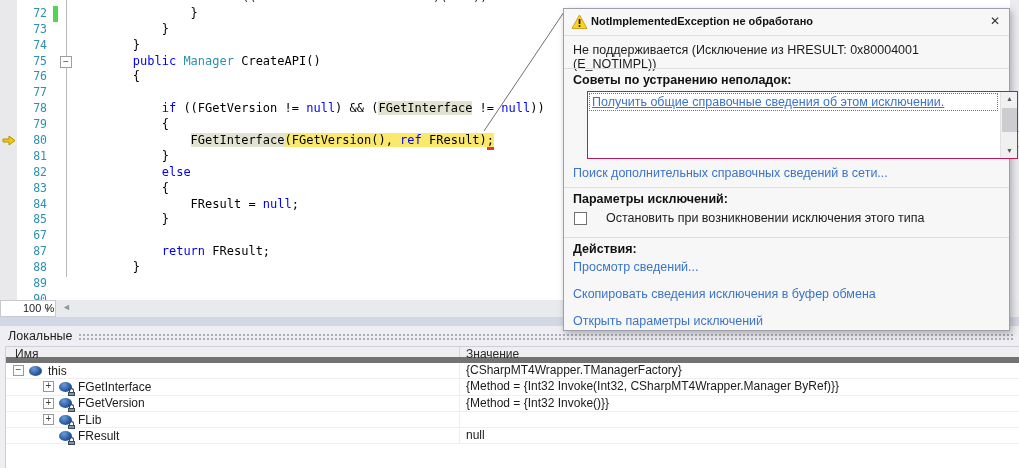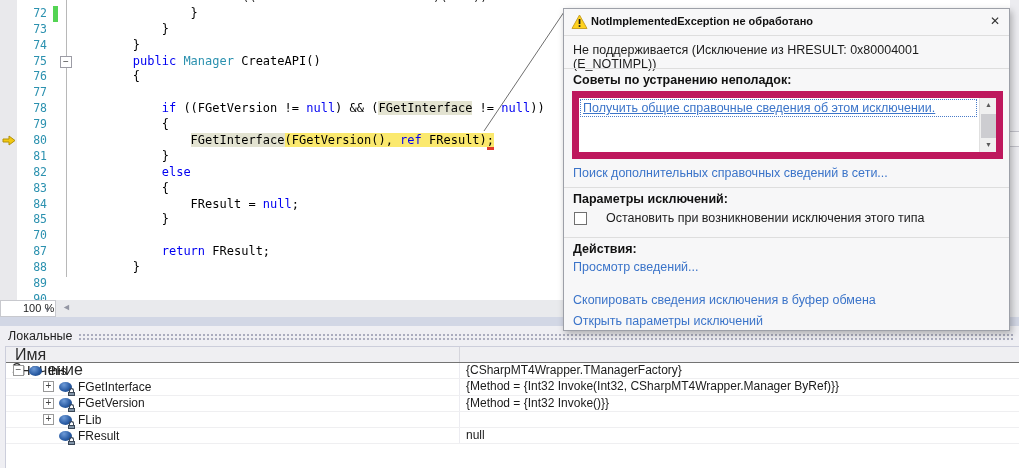--- a/index.html
+++ b/index.html
@@ -48,22 +48,22 @@
   .band { position:absolute; left:0; top:317px; width:1019px; height:9px; background:#D2D7E5; }
 
   
   .locals { position:absolute; left:0; top:326px; width:1019px; height:142px; background:#EFEFF3; }
   .lw-title { position:relative; height:20px; }
   .lw-title .txt { position:absolute; left:8px; top:3px; font-size:12.5px; color:#1E1E1E; }
   .lw-title .dots { position:absolute; left:78px; right:4px; top:7px; height:7px;
       background-image:radial-gradient(circle,#ABADBE 0.9px,transparent 1px); background-size:4px 4px; }
   .lw-grid { position:absolute; left:5px; right:0; top:20px; bottom:0; background:#fff;
              border-left:1px solid #CCCEDB; border-top:1px solid #CCCEDB; }
-  .lw-header { display:flex; height:16px; background:#EFEFF2; border-bottom:1px solid #737373;
-               font-size:16px; color:#2a2a2a;flex-direction:column; }
+  .lw-header { display:flex; height:16px; background:#EFEFF2; border-bottom:6px solid #737373;
+               font-size:12px; color:#2a2a2a; }
   .lwh-name  { width:454px; flex:none; padding-left:9px; border-right:1px solid #D5D5DC; line-height:15px; }
   .lwh-value { flex:1; padding-left:6px; line-height:15px; }
   .lrow { display:flex; height:16.3px; font-size:12px; border-bottom:1px solid #EFEFF1; }
   .lr-name { width:454px; flex:none; display:flex; align-items:center; border-right:1px solid #ECECF1; }
   .lr-value { flex:1; padding-left:6px; line-height:15px; white-space:nowrap; overflow:hidden; }
   .expander { width:11px; height:11px; flex:none; background:#fff; border:1px solid #999;
               font-size:10px; line-height:8px; text-align:center; color:#444; }
   .exp-spacer { width:11px; height:11px; flex:none; }
   .vicon { position:relative; width:14px; height:12px; flex:none; margin:0 5px 0 5px; }
   .vicon .sphere { position:absolute; left:0; top:1px; width:13px; height:10px; border-radius:50%;
@@ -76,21 +76,21 @@
   
   .popup { position:absolute; left:563px; top:8px; width:447px; height:323px; background:#F7F7F8;
            border:1px solid #9DA0A8; box-shadow:2px 3px 7px rgba(0,0,0,0.28); z-index:10;
            font-size:12.5px; }
   .p-sep { position:absolute; left:0; width:100%; height:1px; background:#DEDEDE; }
   .p-warn { position:absolute; left:7px; top:5px; }
   .p-title { position:absolute; left:27px; top:6px; font-weight:bold; font-size:11px; color:#111; }
   .p-close { position:absolute; right:9px; top:5px; font-size:12px; color:#333; cursor:default; }
   .p-message { position:absolute; left:9px; top:34px; right:9px; color:#1b1b1b; }
   .p-h { position:absolute; left:9px; font-weight:bold; color:#111; }
-  .p-box { position:absolute; left:8px; top:82px; width:431px; height:68px; background:#fff; border:7px solid #be185d; }
+  .p-box { position:absolute; left:23px; top:82px; width:431px; height:68px; background:#fff; border:1px solid #be185d; }
   .p-tiplink { position:absolute; left:1px; top:1px; right:19px; padding:1px 2px; display:block;
                color:#3B74C9; text-decoration:underline; border:1px dotted #4A7BC8; }
   .p-sb { position:absolute; right:0; top:0; width:17px; height:100%; background:#F0F0F0; border-left:1px solid #E0E0E0; }
   .p-sb .arr { position:absolute; left:0; width:17px; height:14px; text-align:center;
                font-size:7px; line-height:14px; color:#5a5a5a; }
   .p-sb .arr.up { top:0; }  .p-sb .arr.dn { bottom:0; }
   .p-sb .thumb { position:absolute; left:1px; top:16px; width:15px; height:24px; background:#CDCDD1; }
   .p-link { position:absolute; left:9px; color:#3B74C9; }
   .p-checkrow { position:absolute; left:10px; top:202px; display:flex; align-items:center; gap:19px; }
   .p-checkbox { width:13px; height:13px; flex:none; background:#fff; border:1px solid #707070; }
@@ -115,21 +115,21 @@
         <div class="crow"><div class="c-m"></div><div class="c-n">76</div><div class="c-cb"></div><div class="c-o"></div><div class="c-code"><span class="tk-p">        {</span></div></div>
         <div class="crow"><div class="c-m"></div><div class="c-n">77</div><div class="c-cb"></div><div class="c-o"></div><div class="c-code"></div></div>
         <div class="crow"><div class="c-m"></div><div class="c-n">78</div><div class="c-cb"></div><div class="c-o"></div><div class="c-code"><span class="tk-p">            </span><span class="tk-k">if</span><span class="tk-p"> ((FGetVersion != </span><span class="tk-k">null</span><span class="tk-p">) &amp;&amp; (</span><span class="tk-hl">FGetInterface</span><span class="tk-p"> != </span><span class="tk-k">null</span><span class="tk-p">))</span></div></div>
         <div class="crow"><div class="c-m"></div><div class="c-n">79</div><div class="c-cb"></div><div class="c-o"></div><div class="c-code"><span class="tk-p">            {</span></div></div>
         <div class="crow"><div class="c-m"></div><div class="c-n">80</div><div class="c-cb"></div><div class="c-o"></div><div class="c-code"><span class="tk-p">                </span><span class="tk-hl">FGetInterface</span><span class="tk-y">(FGetVersion(), </span><span class="tk-yk">ref</span><span class="tk-y"> FResult);</span><span class="tk-err"></span></div></div>
         <div class="crow"><div class="c-m"></div><div class="c-n">81</div><div class="c-cb"></div><div class="c-o"></div><div class="c-code"><span class="tk-p">            }</span></div></div>
         <div class="crow"><div class="c-m"></div><div class="c-n">82</div><div class="c-cb"></div><div class="c-o"></div><div class="c-code"><span class="tk-p">            </span><span class="tk-k">else</span></div></div>
         <div class="crow"><div class="c-m"></div><div class="c-n">83</div><div class="c-cb"></div><div class="c-o"></div><div class="c-code"><span class="tk-p">            {</span></div></div>
         <div class="crow"><div class="c-m"></div><div class="c-n">84</div><div class="c-cb"></div><div class="c-o"></div><div class="c-code"><span class="tk-p">                FResult = </span><span class="tk-k">null</span><span class="tk-p">;</span></div></div>
         <div class="crow"><div class="c-m"></div><div class="c-n">85</div><div class="c-cb"></div><div class="c-o"></div><div class="c-code"><span class="tk-p">            }</span></div></div>
-        <div class="crow"><div class="c-m"></div><div class="c-n">70</div><div class="c-cb"></div><div class="c-o"></div><div class="c-code"></div></div>
+        <div class="crow"><div class="c-m"></div><div class="c-n">67</div><div class="c-cb"></div><div class="c-o"></div><div class="c-code"></div></div>
         <div class="crow"><div class="c-m"></div><div class="c-n">87</div><div class="c-cb"></div><div class="c-o"></div><div class="c-code"><span class="tk-p">            </span><span class="tk-k">return</span><span class="tk-p"> FResult;</span></div></div>
         <div class="crow"><div class="c-m"></div><div class="c-n">88</div><div class="c-cb"></div><div class="c-o"></div><div class="c-code"><span class="tk-p">        }</span></div></div>
         <div class="crow"><div class="c-m"></div><div class="c-n">89</div><div class="c-cb"></div><div class="c-o"></div><div class="c-code"></div></div>
         <div class="crow"><div class="c-m"></div><div class="c-n">90</div><div class="c-cb"></div><div class="c-o"></div><div class="c-code"></div></div>
       </div>
     <div class="outline-vline"></div>
     <div class="collapse-box">−</div>
     <svg class="cur-arrow" width="14" height="12" viewBox="0 0 14 12">
       <polygon points="1,4 7,4 7,1 13,5.5 7,10 7,7 1,7" fill="#F2C811" stroke="#B2920A" stroke-width="1"></polygon>
     </svg>
@@ -263,17 +263,17 @@
 
     <div class="p-h" style="top:183px">Параметры исключений:</div>
     <div class="p-checkrow">
       <span class="p-checkbox"></span>
       <span>Остановить при возникновении исключения этого типа</span>
     </div>
     <div class="p-sep" style="top:228px"></div>
 
     <div class="p-h" style="top:233px">Действия:</div>
     <a class="p-link" style="top:251px">Просмотр сведений...</a>
-    <a class="p-link" style="top:284px">Скопировать сведения исключения в буфер обмена</a>
+    <a class="p-link" style="top:278px">Скопировать сведения исключения в буфер обмена</a>
     <a class="p-link" style="top:305px">Открыть параметры исключений</a>
   </div>
 
 </div>
 
 </body></html>

